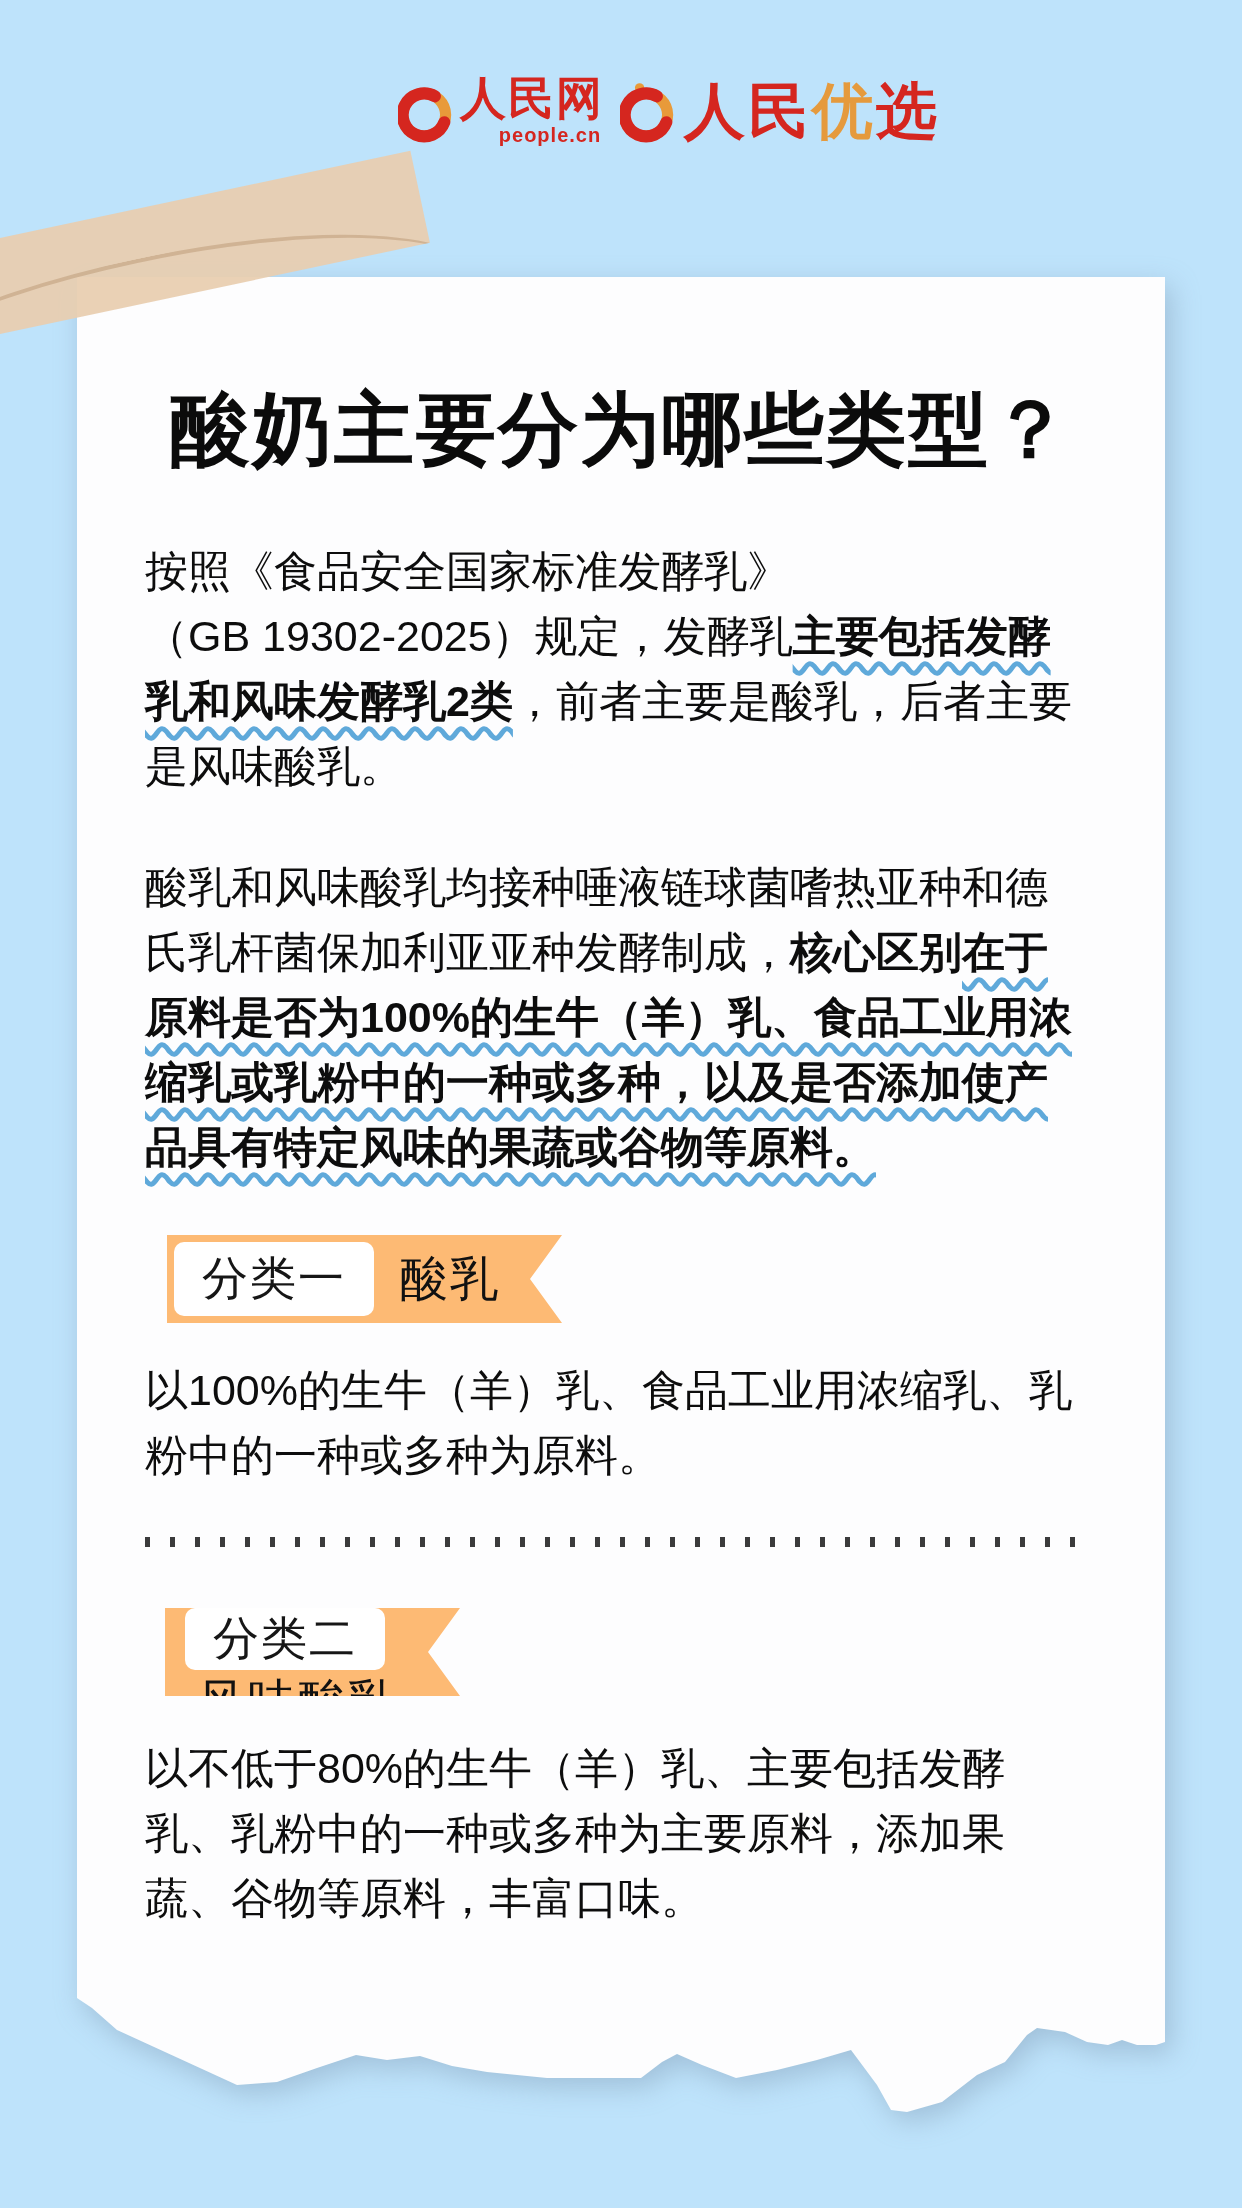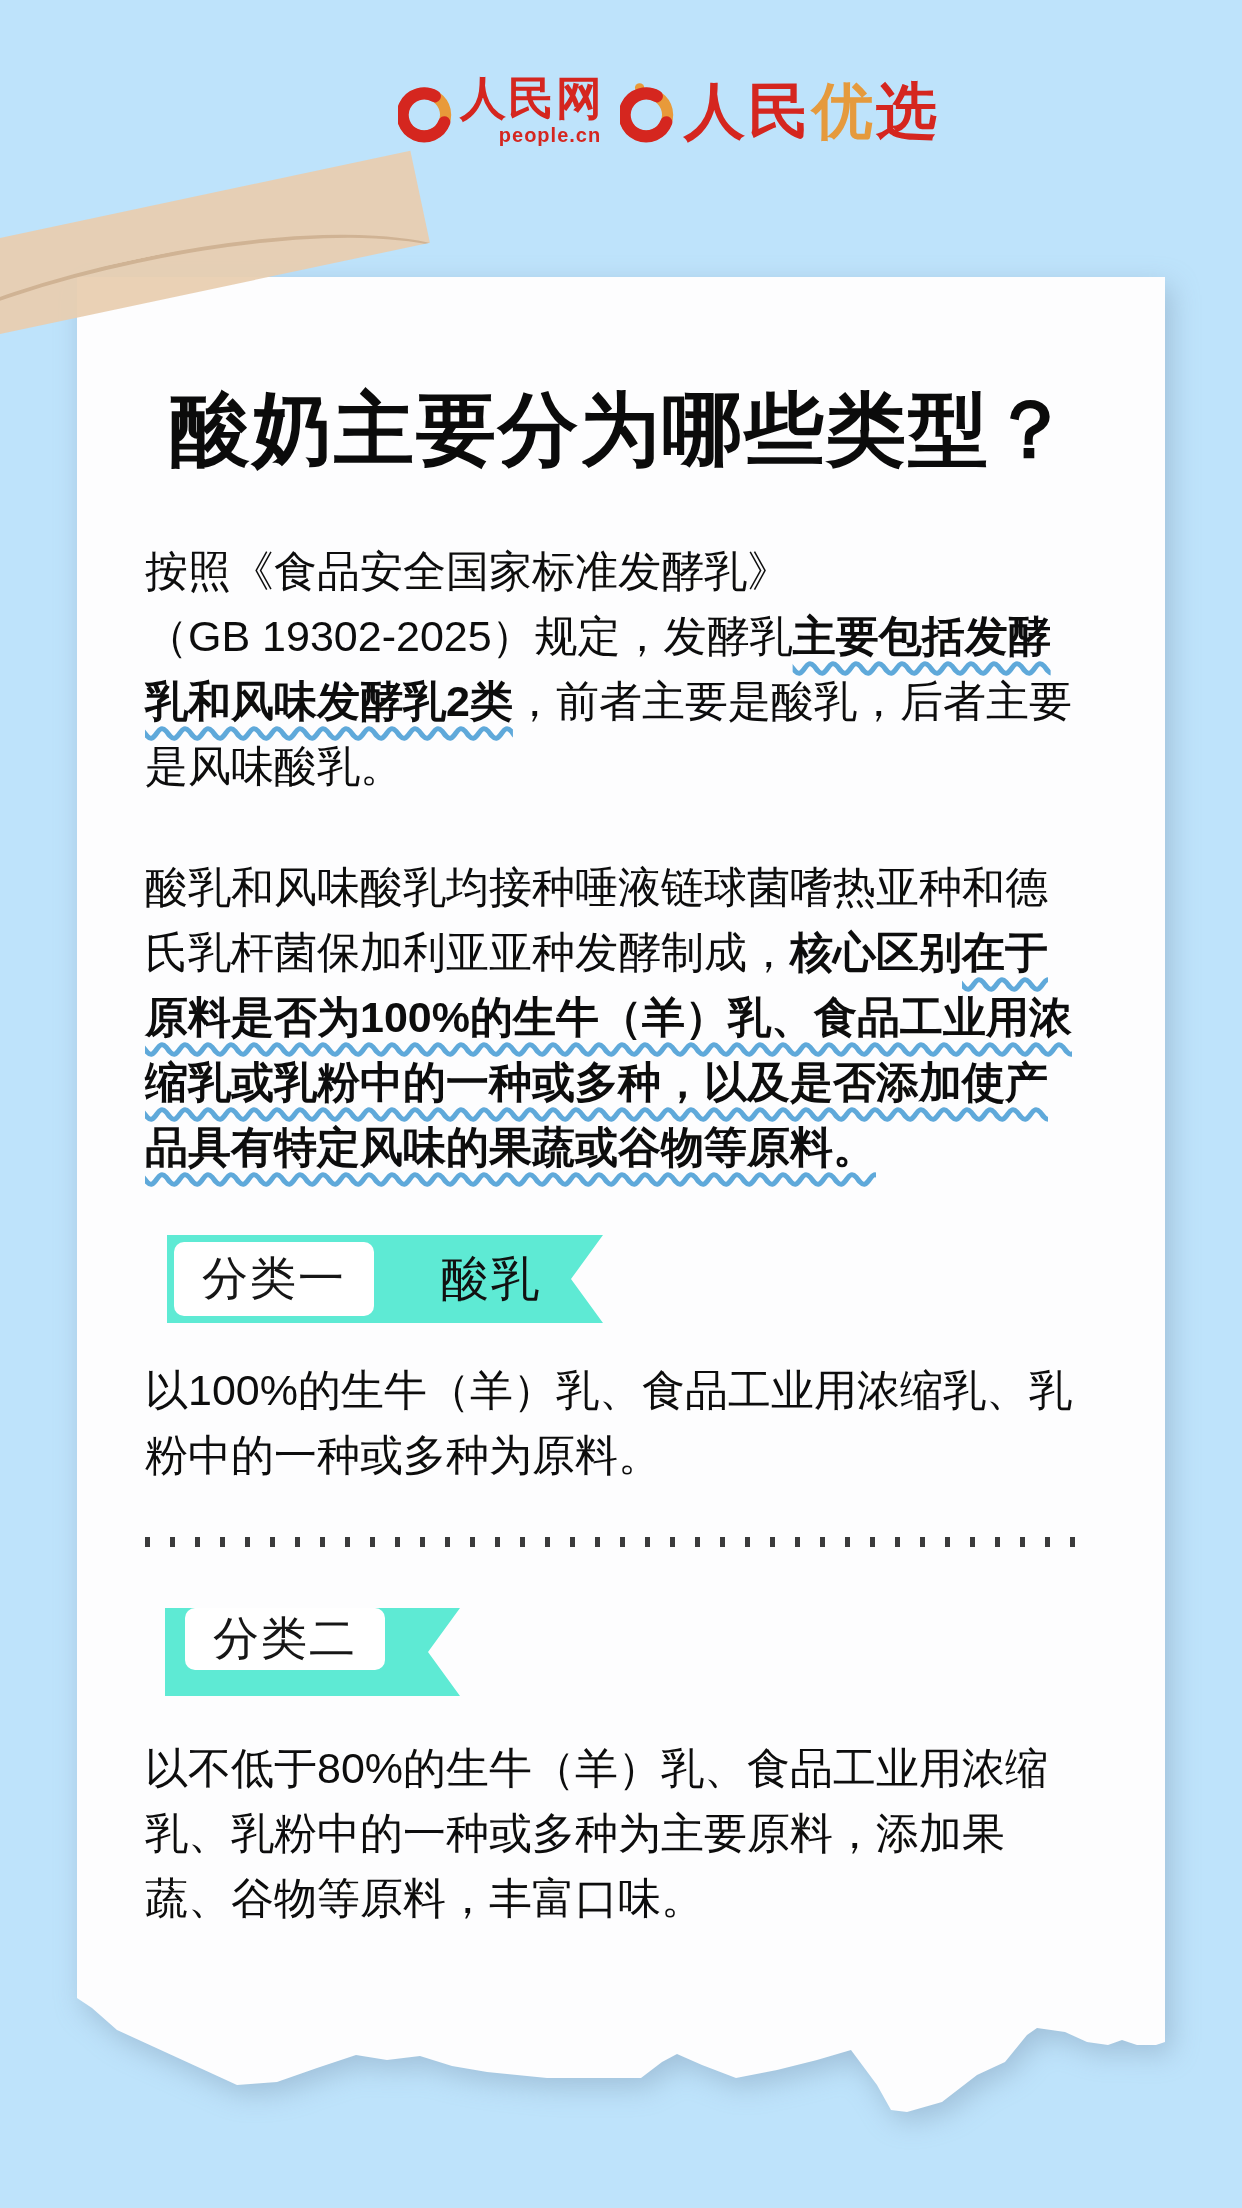--- a/index.html
+++ b/index.html
@@ -42,22 +42,22 @@
   .para{position:absolute;left:68px;width:1005px;font-size:43px;line-height:65px;color:#0d0d0d;}
   .p1{top:262px;}
   .p2{top:578px;}
   .p3{top:1081px;}
   .p4{top:1459px;}
   .b{font-weight:700;}
   .w{text-decoration-line:underline;text-decoration-style:wavy;
      text-decoration-color:#5fa9da;text-decoration-thickness:5px;text-underline-offset:11px;}
 
   .badge{position:absolute;left:90px;height:88px;display:inline-flex;align-items:center;
-         background:#5eead4;padding:0 62px 0 7px;
-         clip-path:polygon(0 0,100% 0,calc(100% - 32px) 50%,100% 100%,0 100%);gap:41px;}
+         background:#fdba74;padding:0 62px 0 7px;
+         clip-path:polygon(0 0,100% 0,calc(100% - 32px) 50%,100% 100%,0 100%);}
   .badge1{top:958px;}
   .badge2{top:1331px;left:88px;flex-direction:column;}
   .tag{background:#ffffff;border-radius:10px;height:74px;display:flex;align-items:center;
        padding:0 28px;font-size:46px;color:#161616;letter-spacing:2px;}
   .blabel{font-size:48px;color:#111;margin-left:26px;letter-spacing:2px;}
 
   .dots{position:absolute;left:68px;top:1260px;width:942px;height:10px;
         background:repeating-linear-gradient(90deg,#3b3b3b 0 5px,transparent 5px 25px);}
 </style>
 </head>
@@ -103,21 +103,21 @@
 
       <div class="para p3"><span>以100%的生牛（羊）乳、食品工业用浓缩乳、乳</span><br><span>粉中的一种或多种为原料。</span></div>
 
       <div class="dots"></div>
 
       <div class="badge badge2">
         <div class="tag">分类二</div>
         <div class="blabel">风味酸乳</div>
       </div>
 
-      <div class="para p4"><span>以不低于80%的生牛（羊）乳、食品工业用浓缩</span><br><span>乳、乳粉中的一种或多种为主要原料，添加果</span><br><span>蔬、谷物等原料，丰富口味。</span></div>
+      <div class="para p4"><span>以不低于80%的生牛（羊）乳、主要包括发酵</span><br><span>乳、乳粉中的一种或多种为主要原料，添加果</span><br><span>蔬、谷物等原料，丰富口味。</span></div>
 
     </div>
 
     <svg class="torn" viewBox="0 0 1088 140" preserveAspectRatio="none">
       <path fill="#fdfdfe" d="M0,0 L1088,0 L1088,52
         L1079,55 L1060,55 L1045,50 L1031,55 L1010,52 L988,42 L960,38 L950,45 L928,72 L900,85
         L865,112 L830,122 L814,120 L800,95 L774,60 L740,70 L700,80 L659,88 L625,75 L600,64
         L585,72 L564,88 L530,88 L470,88 L410,82 L375,76 L343,66 L310,70 L279,65 L240,78
         L200,92 L160,95 L40,40 L15,18 L0,8 Z"></path>
     </svg>

